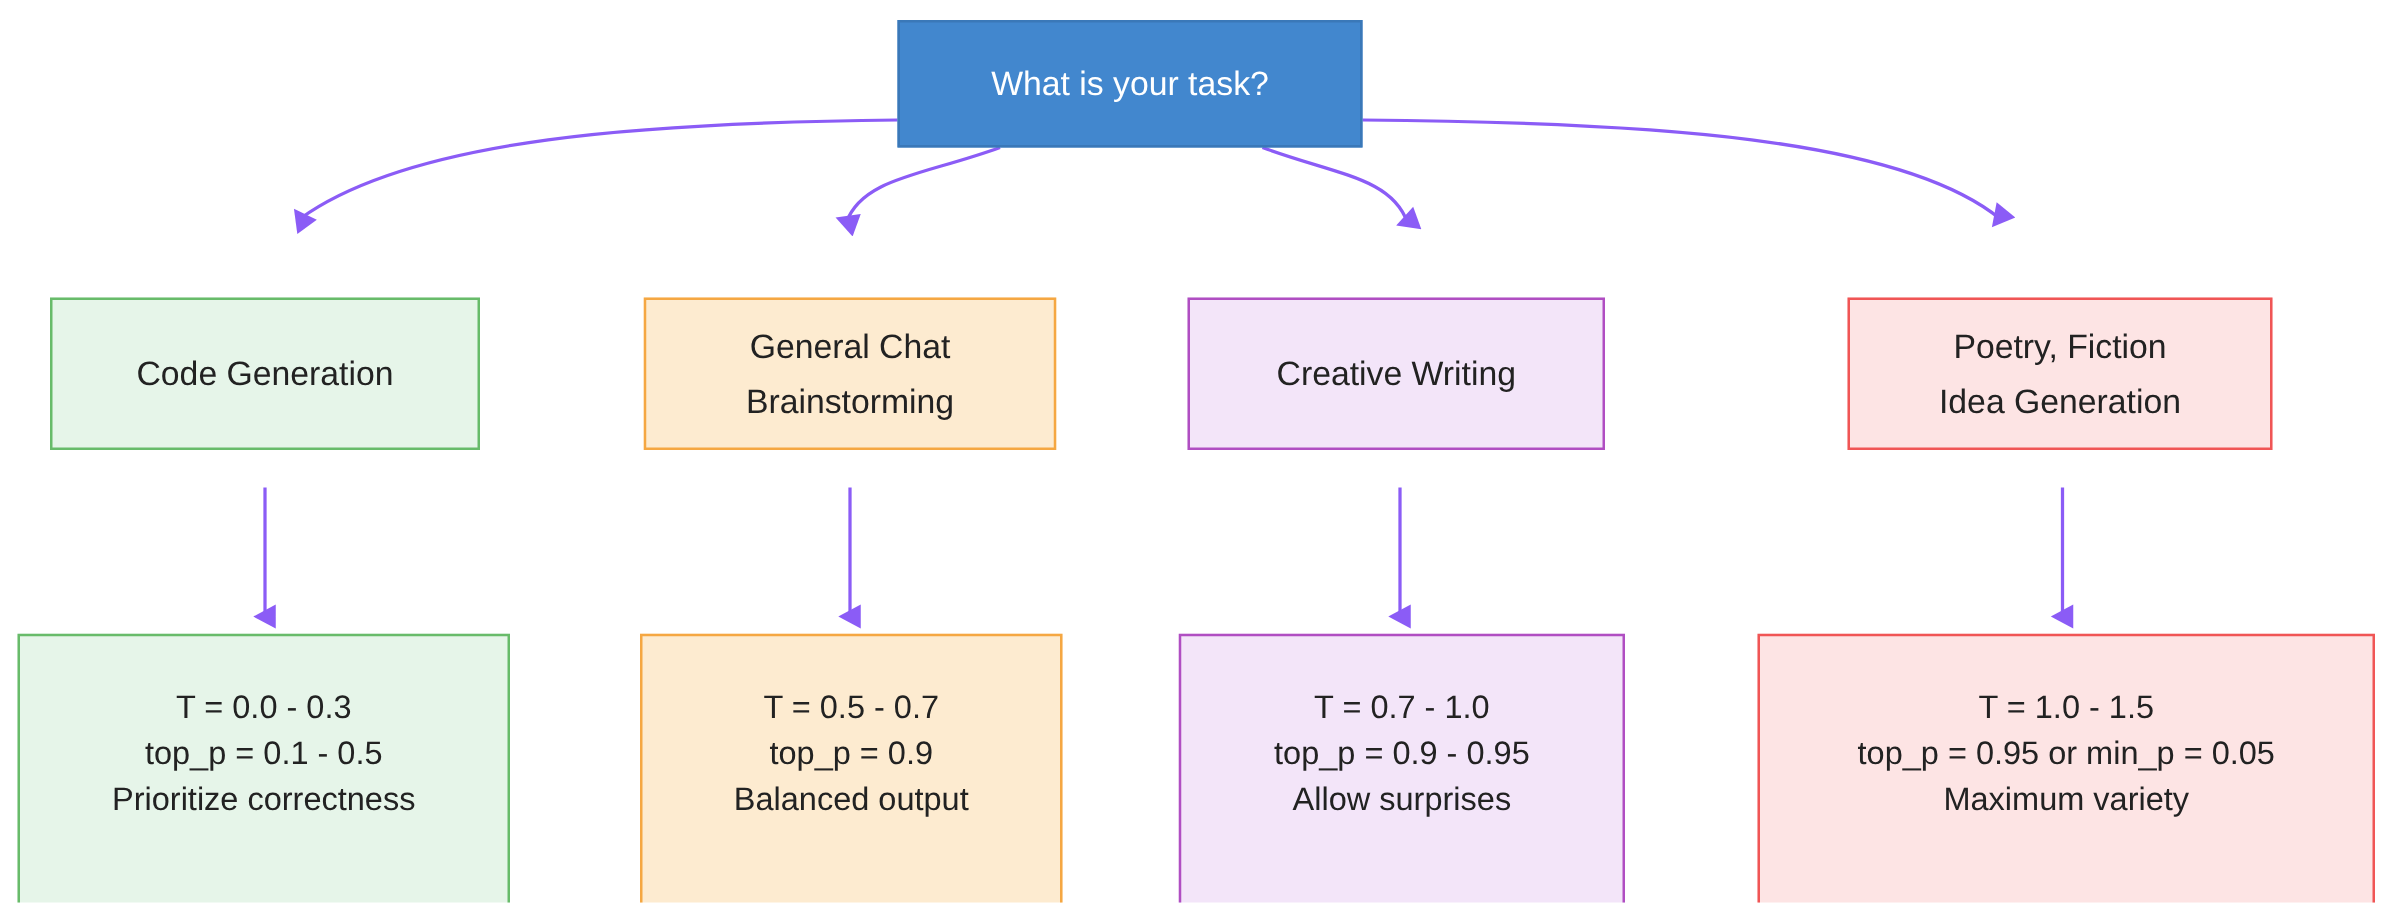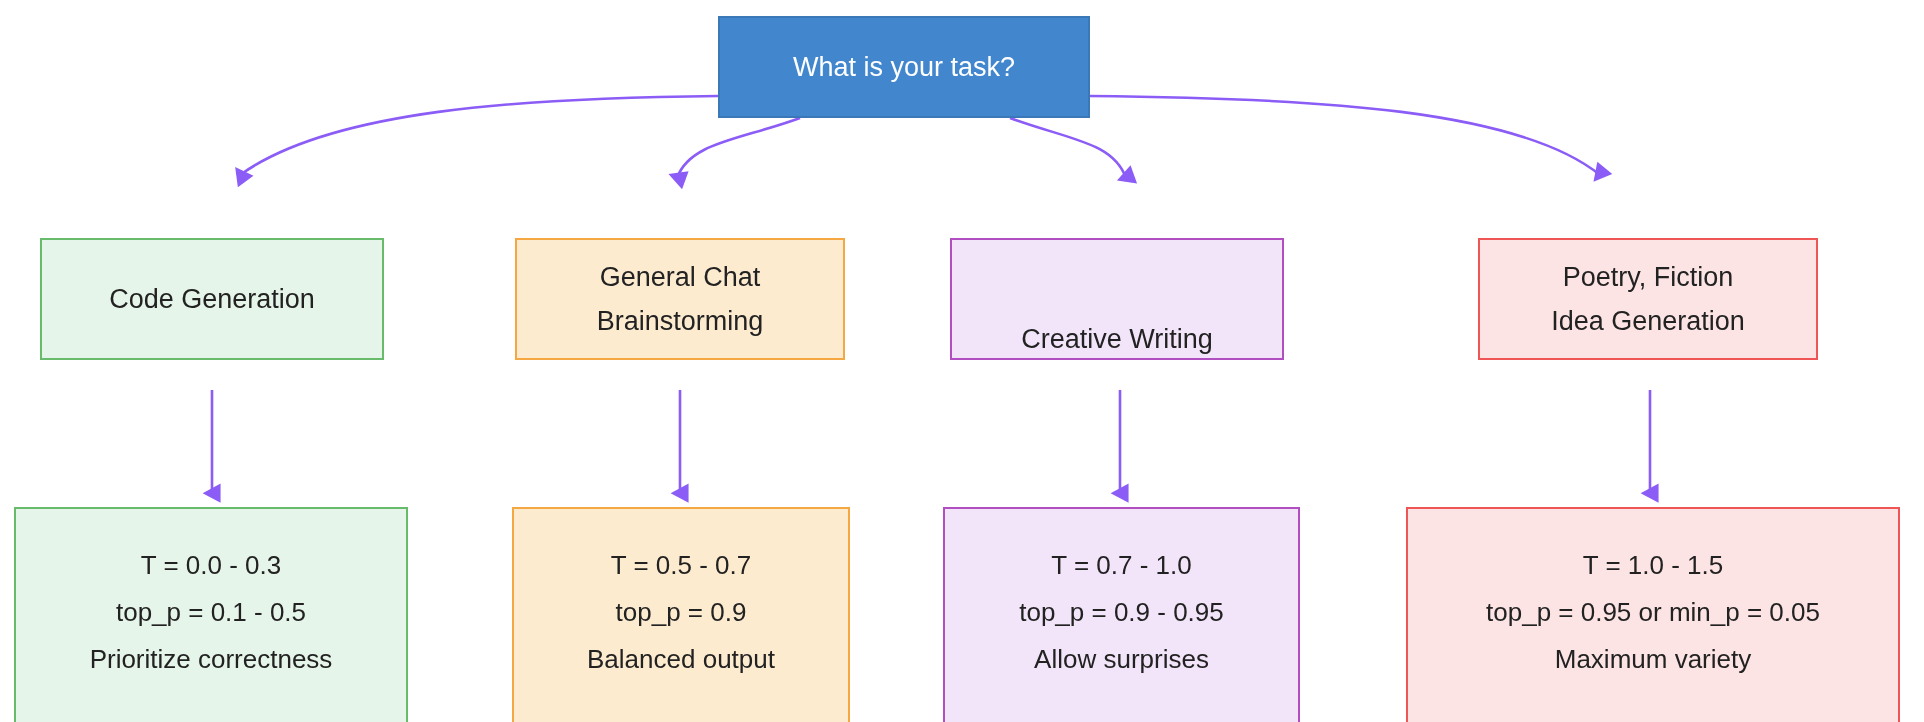--- a/index.html
+++ b/index.html
@@ -61,34 +61,34 @@
     top: 238px;
     height: 122px;
     font-size: 27px;
     line-height: 1.42;
     color: #222222;
   }
   .node-cat .line + .line { margin-top: 6px; }
 
   .cat-green  { left: 40px;   width: 344px; background: #e6f5e9; border-color: #68bb6a; }
   .cat-orange { left: 515px;  width: 330px; background: #fdebd0; border-color: #f5a742; justify-content: center; }
-  .cat-purple { left: 950px;  width: 334px; background: #f3e5f9; border-color: #b04ec2; justify-content: flex-end; }
+  .cat-purple { left: 950px;  width: 334px; background: #f3e5f9; border-color: #b04ec2; }
   .cat-red    { left: 1478px; width: 340px; background: #fde4e4; border-color: #f05555; text-align: right; }
 
   
   .node-set {
     top: 507px;
     height: 238px;
     font-size: 26px;
     line-height: 1.42;
     color: #222222;
     justify-content: flex-start;
     padding-top: 38px;
   }
-  .node-set .line + .line { margin-top: 10px; }
+  .node-set .line + .line { }
 
   .set-green  { left: 14px;   width: 394px; background: #e6f5e9; border-color: #68bb6a; }
   .set-orange { left: 512px;  width: 338px; background: #fdebd0; border-color: #f5a742; }
   .set-purple { left: 943px;  width: 357px; background: #f3e5f9; border-color: #b04ec2; }
   .set-red    { left: 1406px; width: 494px; background: #fde4e4; border-color: #f05555; }
 </style>
 </head>
 <body>
 
 <div id="canvas">

